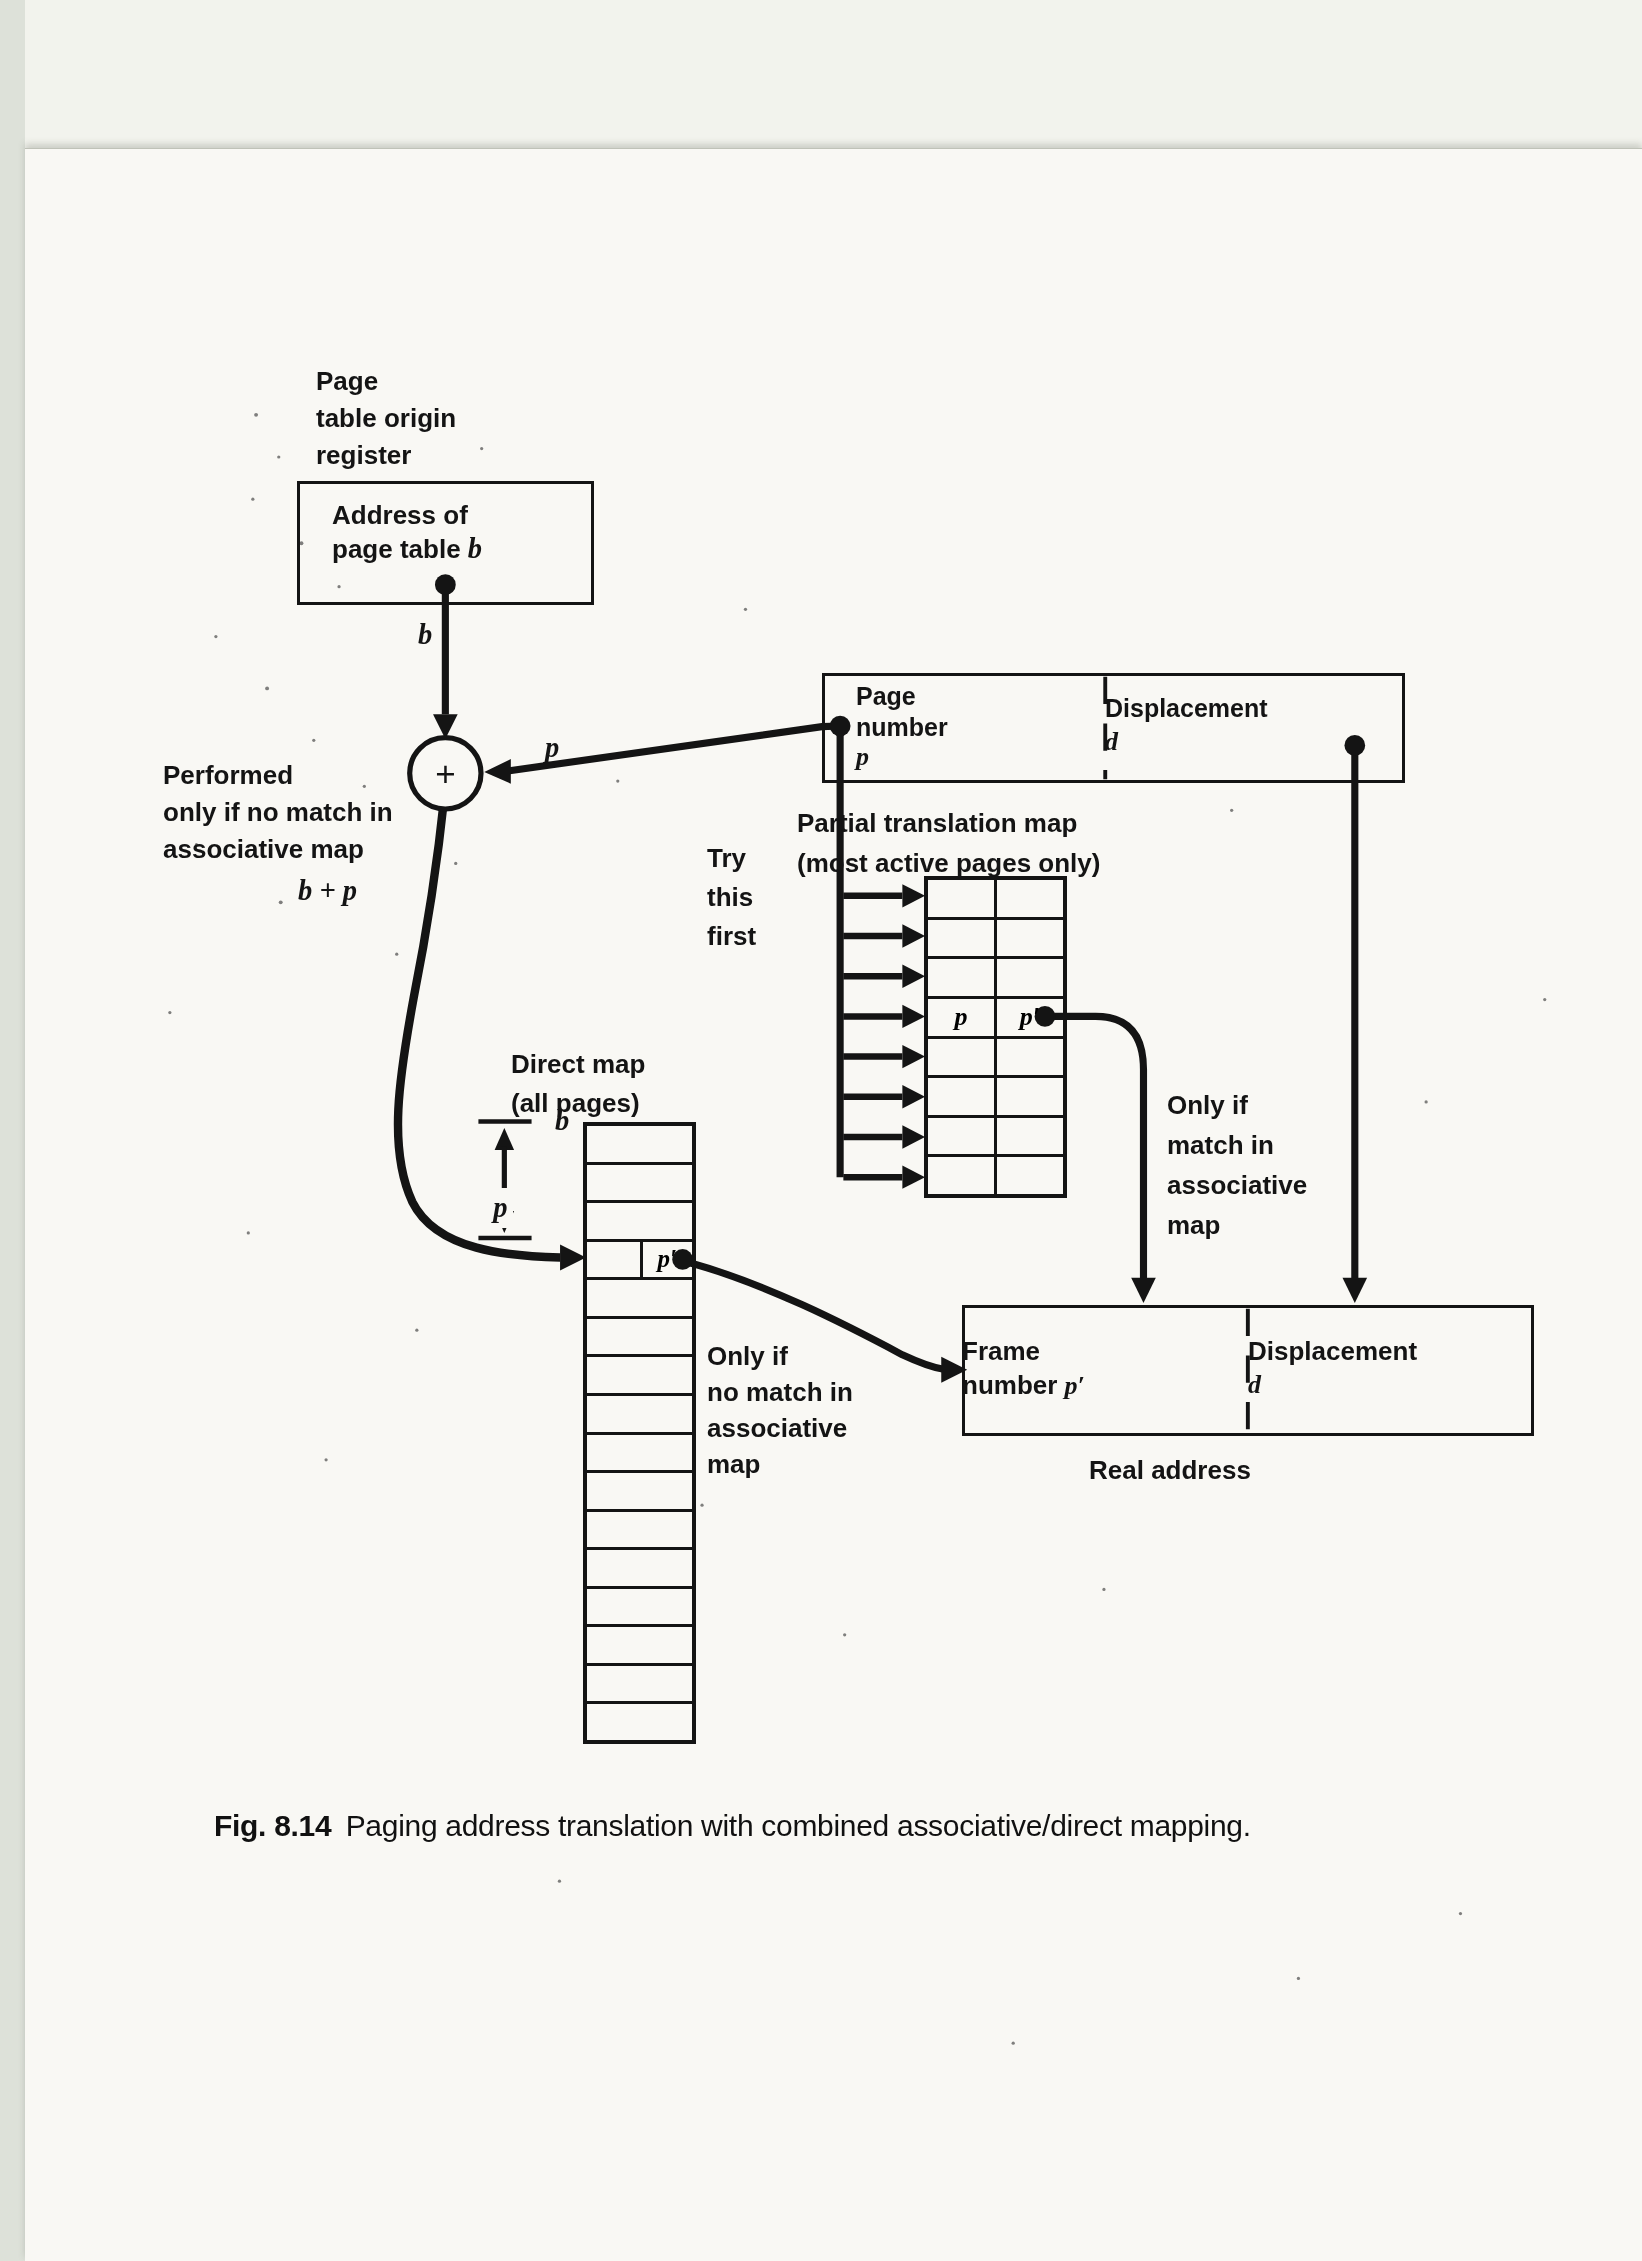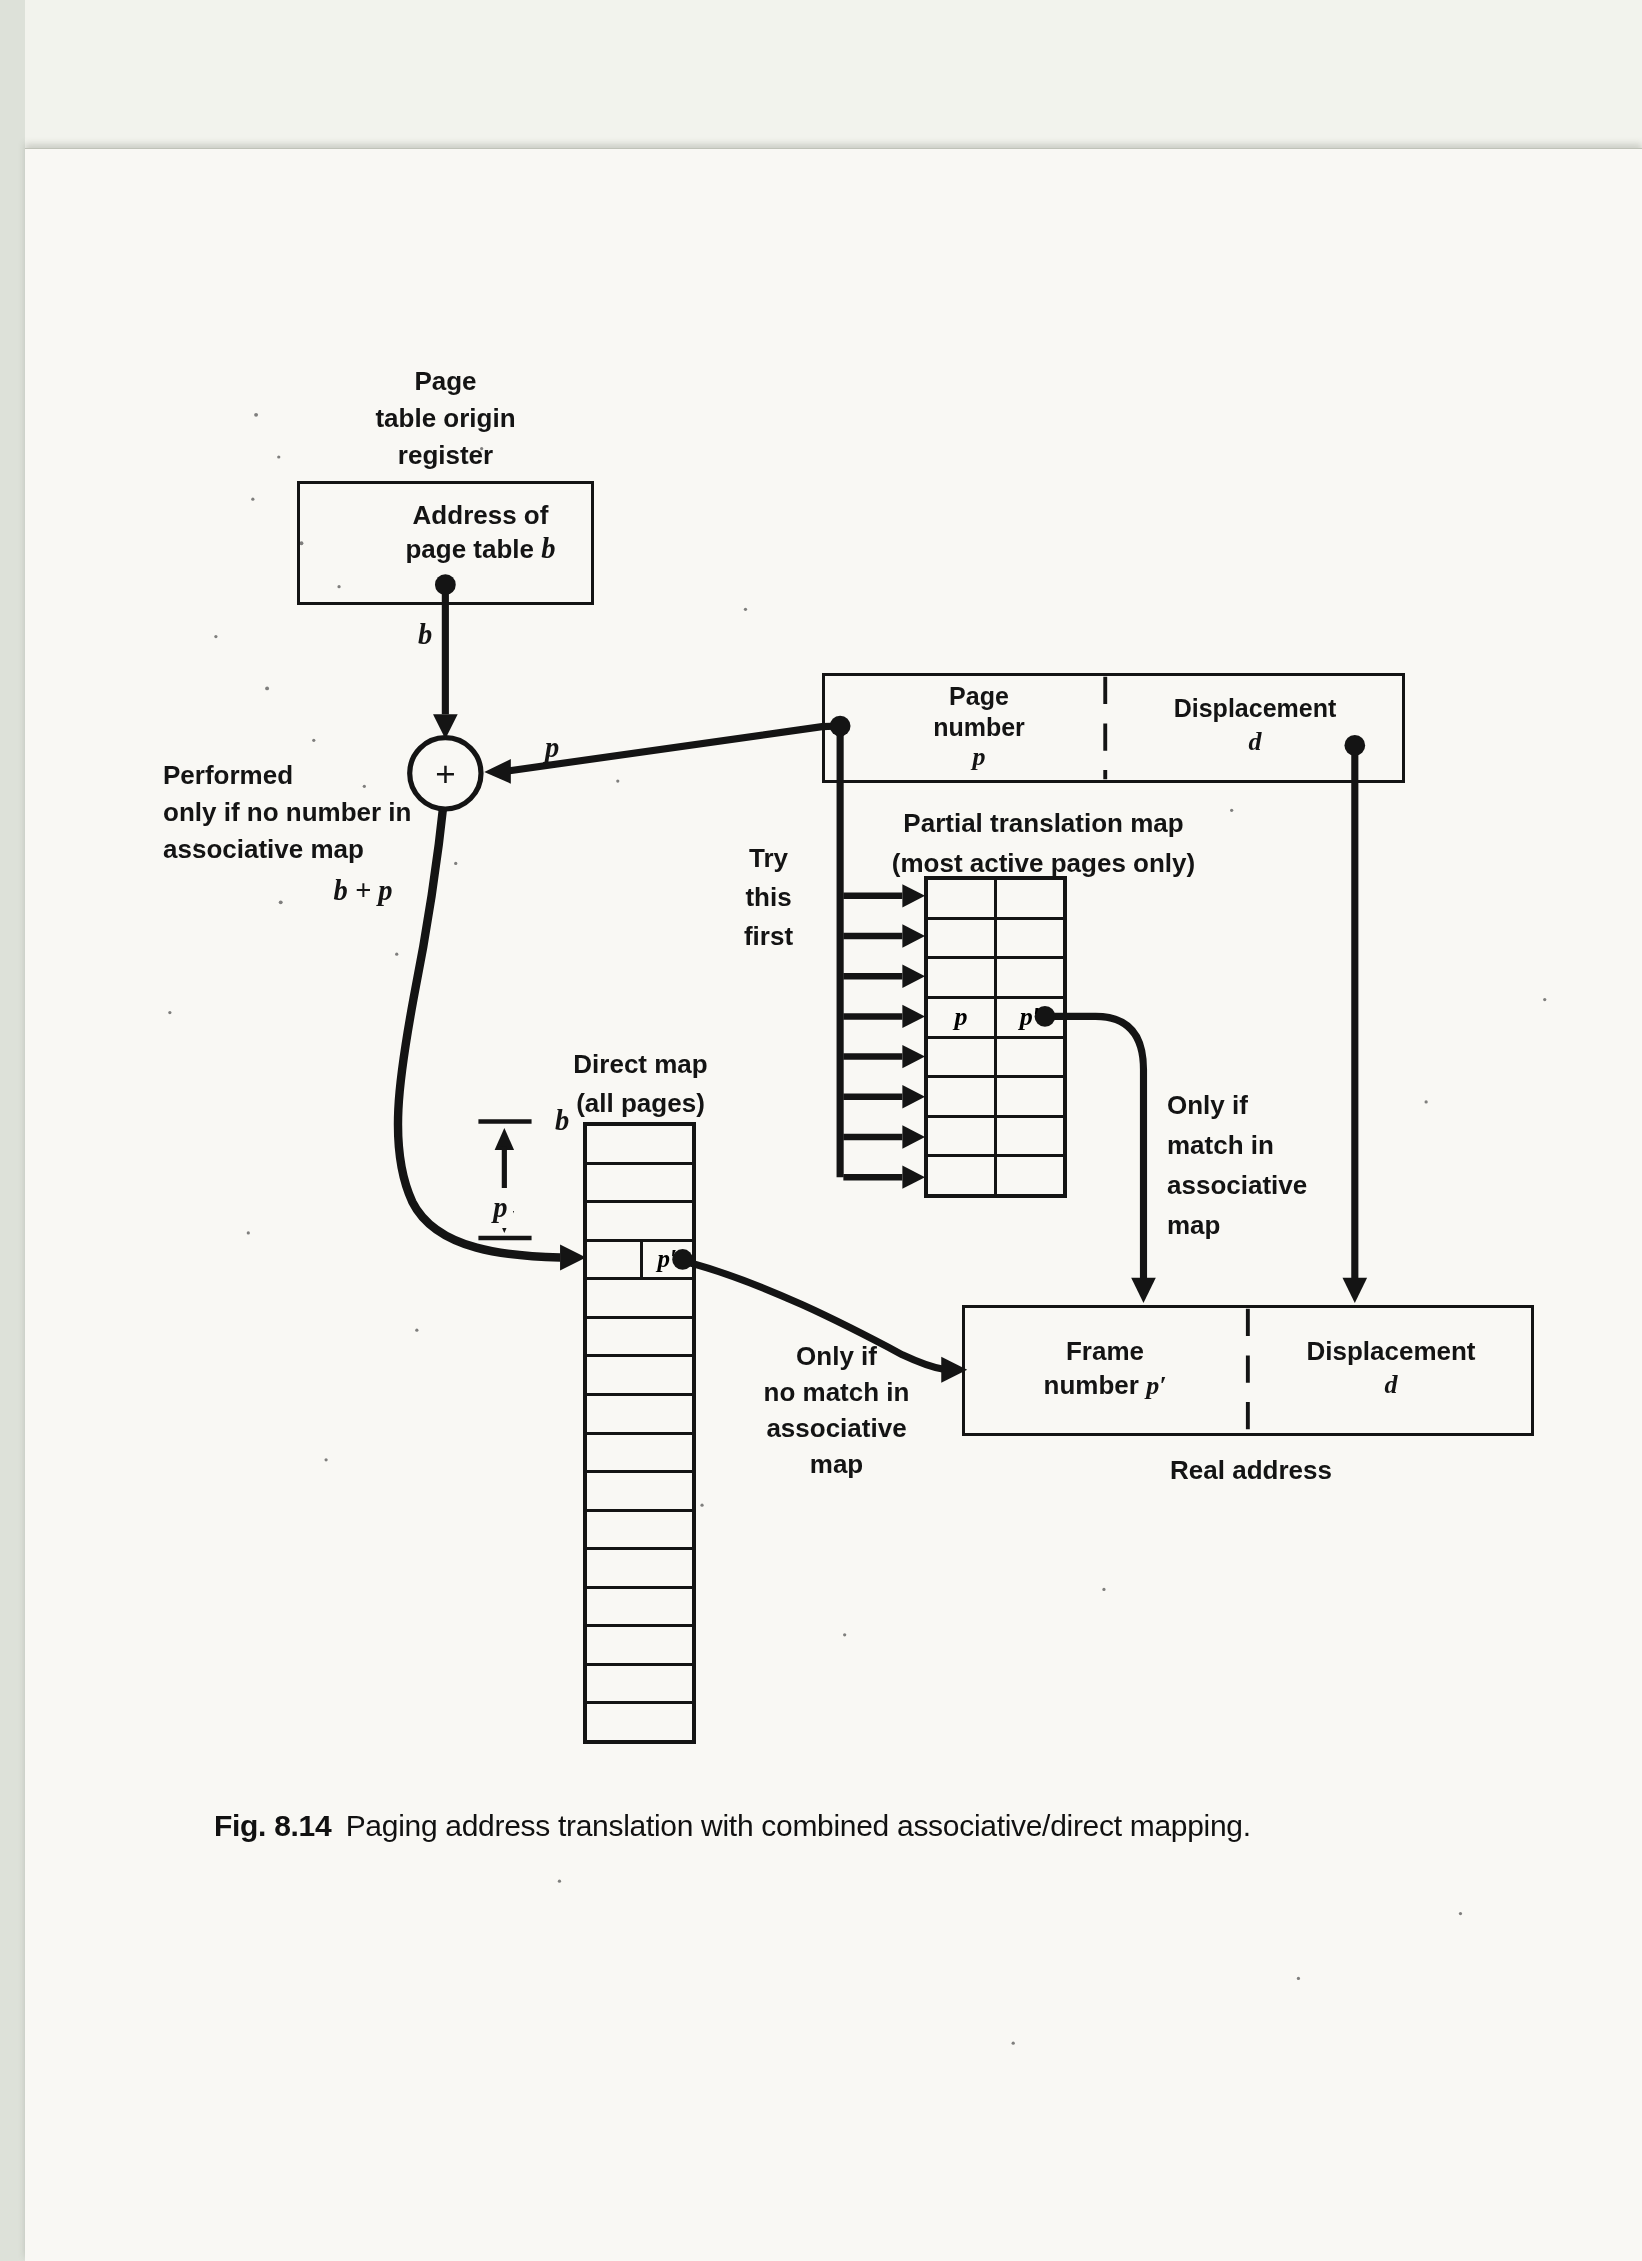--- a/index.html
+++ b/index.html
@@ -2,21 +2,21 @@
 <html style="font-size:10.4px"><head>
 <meta charset="utf-8">
 <style>
   html,body{margin:0;padding:0;}
   body{background:#cfd3cb;font-family:"Liberation Sans",sans-serif;}
   #scan{position:relative;width:1642px;height:2261px;background:#e4e7e0;overflow:hidden;}
   #under-page{position:absolute;left:25px;top:0;right:0;height:148px;background:#f2f3ed;}
   #page{position:absolute;left:25px;top:148px;right:0;bottom:0;background:#f9f8f4;border-top:1.9px solid #bfc2b8;box-shadow:0 -3.9px 6.5px rgba(90,95,85,.25);}
   #left-strip{position:absolute;left:0;top:0;width:25px;height:2261px;background:#dde1d9;}
   .lbl{position:absolute;color:#141414;font-weight:700;font-size:26px;line-height:37px;white-space:nowrap;}
-  .ctr{text-align:center;}
+  .ctr{}
   .rt{text-align:left;}
   .var{font-family:"Liberation Serif",serif;font-style:italic;font-weight:700;font-size:28.5px;}
   .box{position:absolute;border:3.9px solid #141414;box-sizing:border-box;background:transparent;}
   .tbl{position:absolute;border:4.5px solid #141414;box-sizing:border-box;display:flex;flex-direction:column;}
   .tbl .trow{flex:1;display:flex;border-top:3.2px solid #141414;}
   .tbl .trow:first-child{border-top:none;}
   .acell{flex:1;display:flex;align-items:center;justify-content:center;}
   .acell.lft{border-right:3.2px solid #141414;}
   .halfcell{width:50%;margin-left:50%;height:100%;border-left:3.2px solid #141414;display:flex;align-items:center;justify-content:center;box-sizing:border-box;}
   .svg-layer{position:absolute;left:0;top:0;pointer-events:none;}
@@ -146,21 +146,21 @@
   </div>
 
   <div class="lbl var" style="left:418px;top:616px;">b</div>
 
   <div id="plus-sign">+</div>
 
   <div class="lbl var" style="left:545px;top:729px;">p</div>
 
   <div class="lbl rt" style="left:163px;top:757px;width:259px;">
     <div>Performed</div>
-    <div>only if no number in</div>
+    <div>only if no match in</div>
     <div>associative map</div>
   </div>
   <div class="lbl var ctr" style="left:298px;top:872px;width:130px;">b + p</div>
 
 
   <div class="box" style="left:822px;top:673px;width:583px;height:110px;"></div>
   <div class="lbl ctr" style="left:856px;top:681px;width:246px;line-height:30.5px;font-size:25px;">
     <div>Page</div>
     <div>number</div>
     <div class="var" style="font-size:26px;">p</div>

